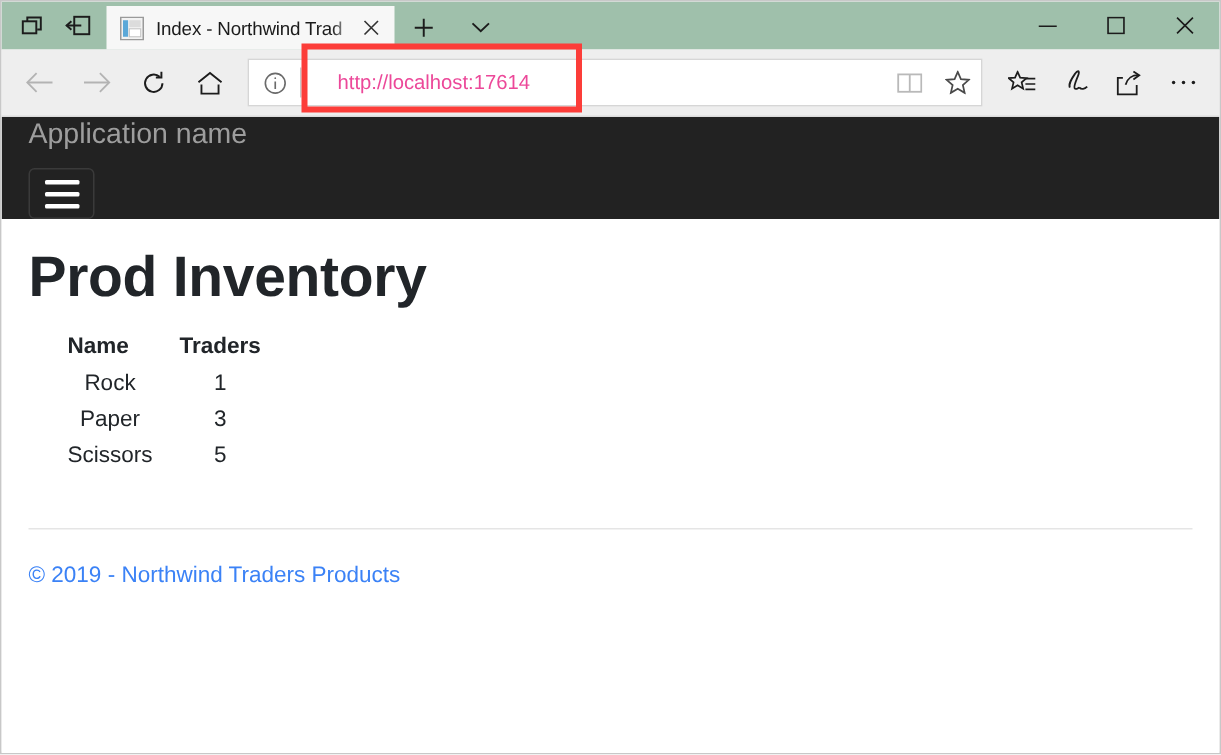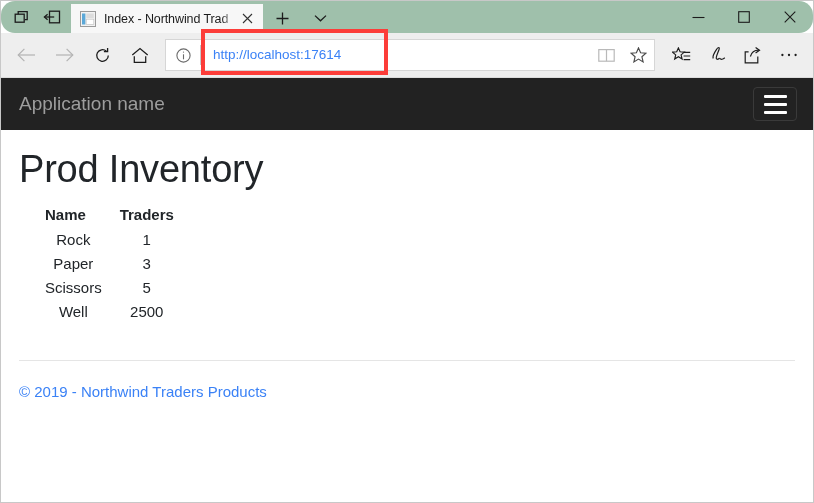--- a/index.html
+++ b/index.html
@@ -28,21 +28,20 @@
 
   
   .tabstrip {
     position: relative;
     height: 32px;
     background: #9fc0ab;
     display: flex;
     align-items: flex-end;
     padding: 0;
     box-sizing: border-box;
-    border-radius: 14px;
   }
   .tabstrip-left-icons {
     display: flex;
     align-items: center;
     height: 32px;
     padding-left: 6px;
   }
   .title-icon-btn {
     width: 30px;
     height: 30px;
@@ -161,23 +160,23 @@
     flex: 0 0 auto;
   }
   .addr-sep {
     width: 1px;
     height: 20px;
     background: #c9c9c9;
     flex: 0 0 auto;
   }
   .addr-url {
     flex: 1 1 auto;
-    padding-left: 12px;
+    padding-left: 24px;
     font-size: 13.5px;
-    color: #3b82f6;
+    color: #ec4899;
     white-space: nowrap;
     overflow: hidden;
     line-height: 30px;
   }
   .addr-icon {
     width: 32px;
     height: 30px;
     display: flex;
     align-items: center;
     justify-content: center;
@@ -215,27 +214,27 @@
   }
 
   
   .page {
     background: #ffffff;
     height: 423px;
     overflow: hidden;
     position: relative;
   }
   .app-navbar {
-    height: 52px;
+    height: 68px;
     background: #222222;
     display: flex;
-    align-items: center;
     justify-content: space-between;
     padding: 0 16px 0 18px;
     box-sizing: border-box;
+    flex-direction: column;
   }
   .app-brand {
     color: #9d9d9d;
     font-size: 19px;
     line-height: 24px;
     font-weight: 400;
   }
   .navbar-toggle {
     width: 44px;
     height: 34px;
@@ -255,21 +254,21 @@
     background: #ffffff;
     border-radius: 1px;
     margin: 2.5px 0;
   }
 
   .container {
     padding: 0 18px;
   }
   h1.page-title {
     font-size: 38px;
-    font-weight: 400;
+    font-weight: 700;
     color: #212529;
     margin: 18px 0 14px 0;
     line-height: 1.15;
     letter-spacing: -0.2px;
   }
   table.inventory {
     border-collapse: collapse;
     font-size: 15px;
     color: #212529;
     margin-left: 26px;
@@ -484,24 +483,20 @@
             <td>1</td>
           </tr>
           <tr>
             <td>Paper</td>
             <td>3</td>
           </tr>
           <tr>
             <td>Scissors</td>
             <td>5</td>
           </tr>
-          <tr>
-            <td>Well</td>
-            <td>2500</td>
-          </tr>
         </tbody>
       </table>
 
       <hr class="footer-rule">
       <div class="footer-text">© 2019 - Northwind Traders Products</div>
     </div>
   </div>
 </div>
 
 </body></html>

